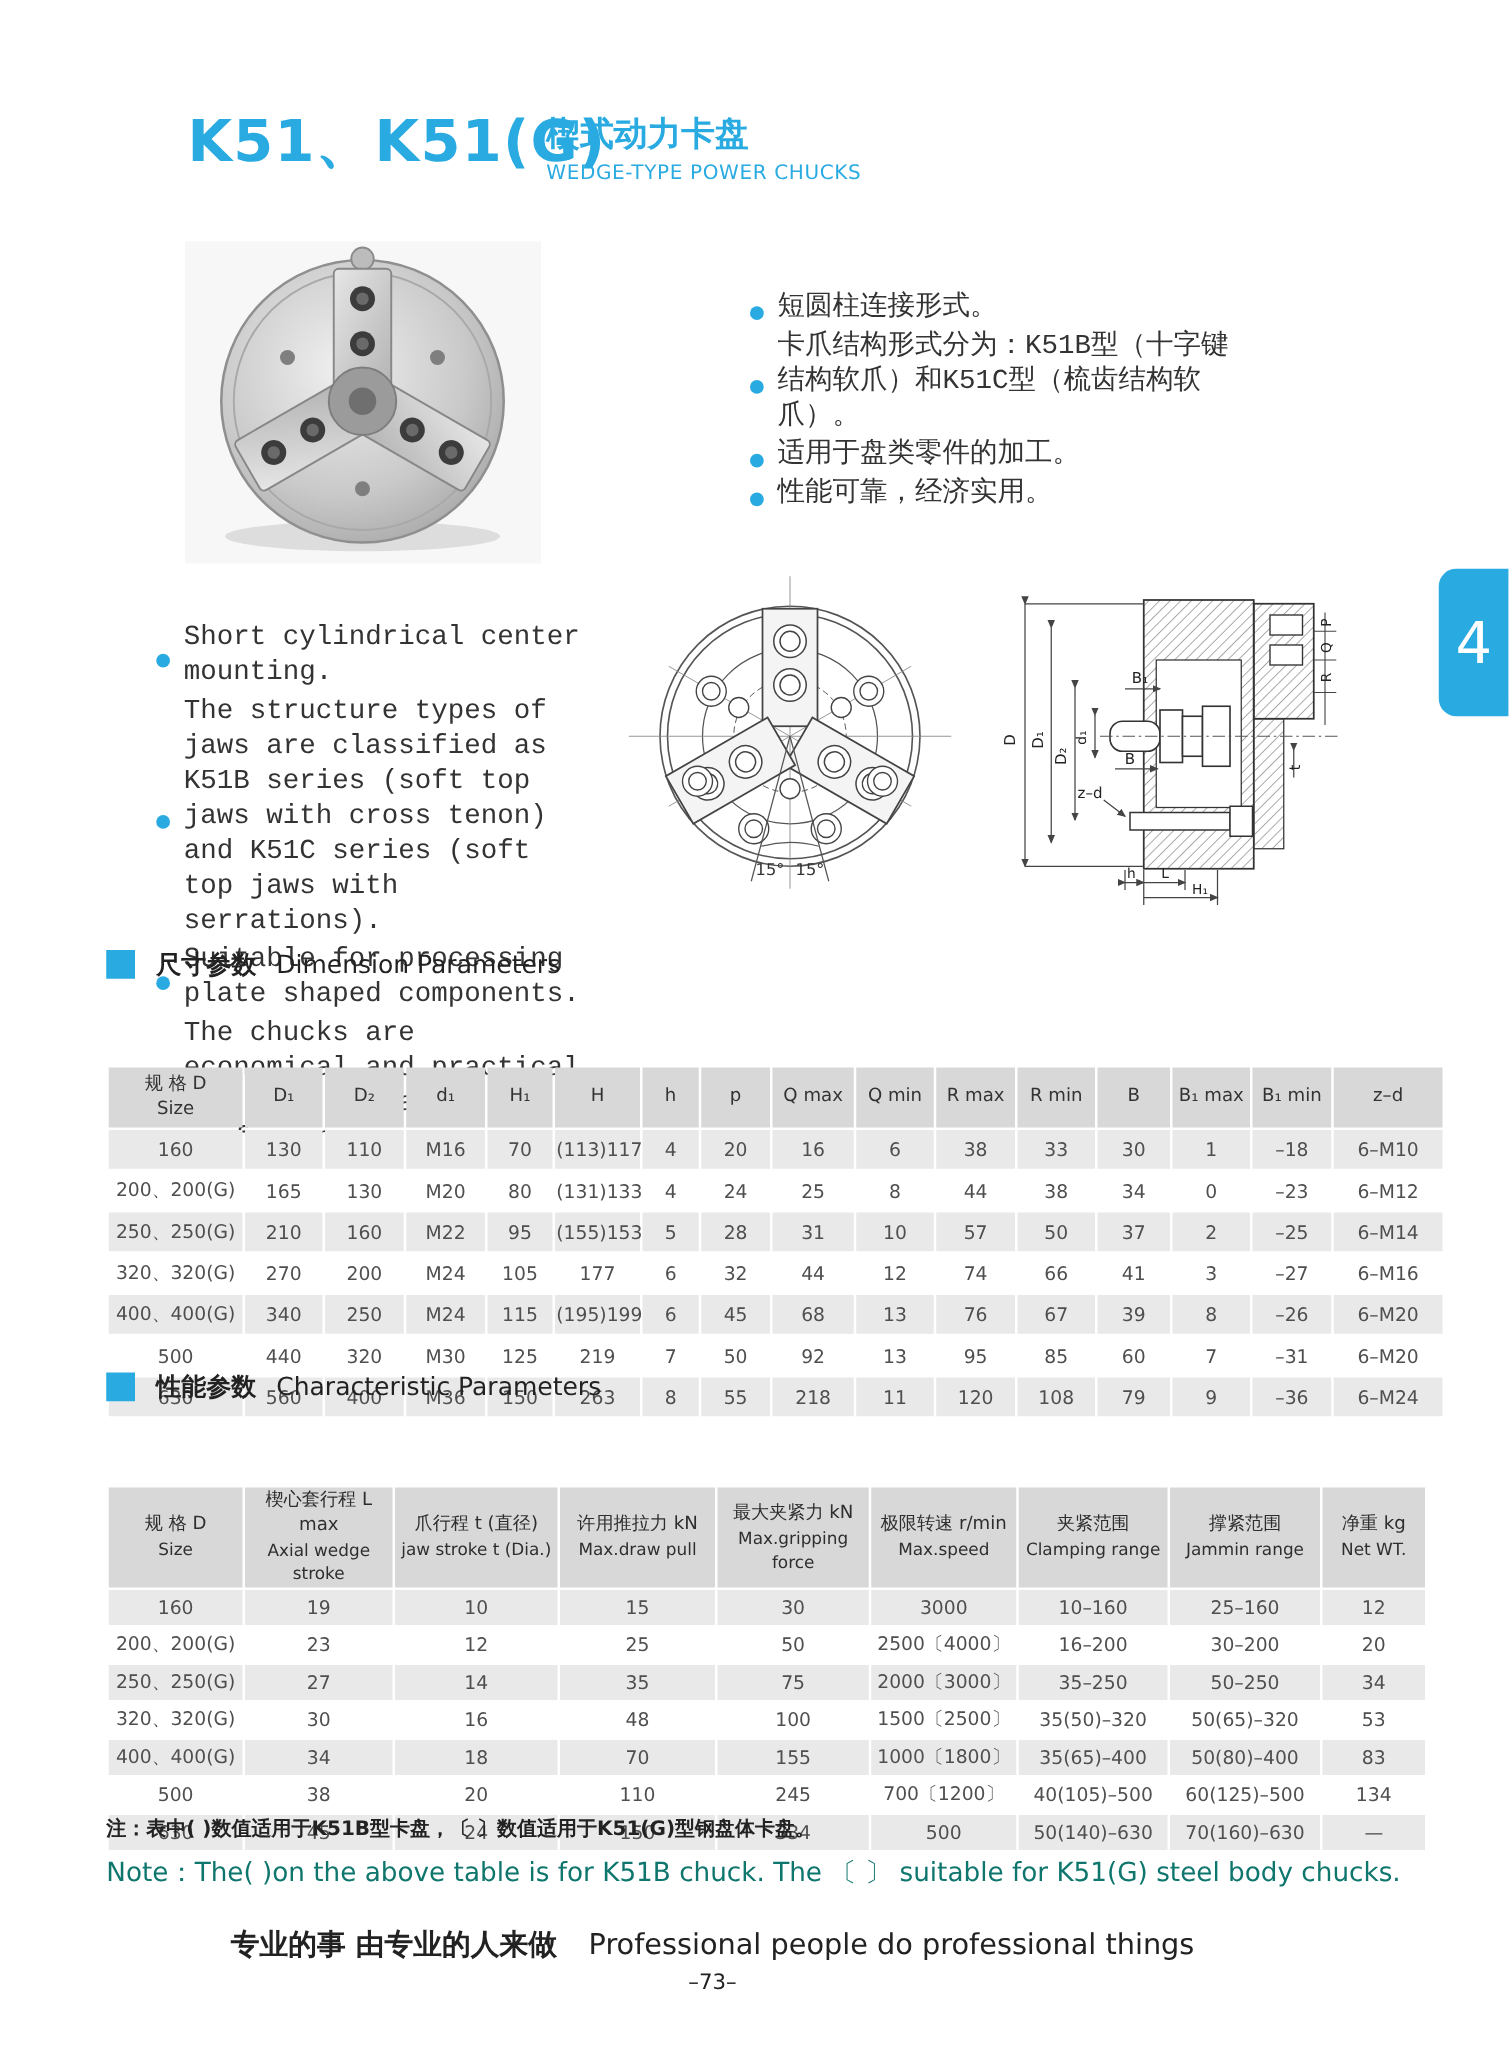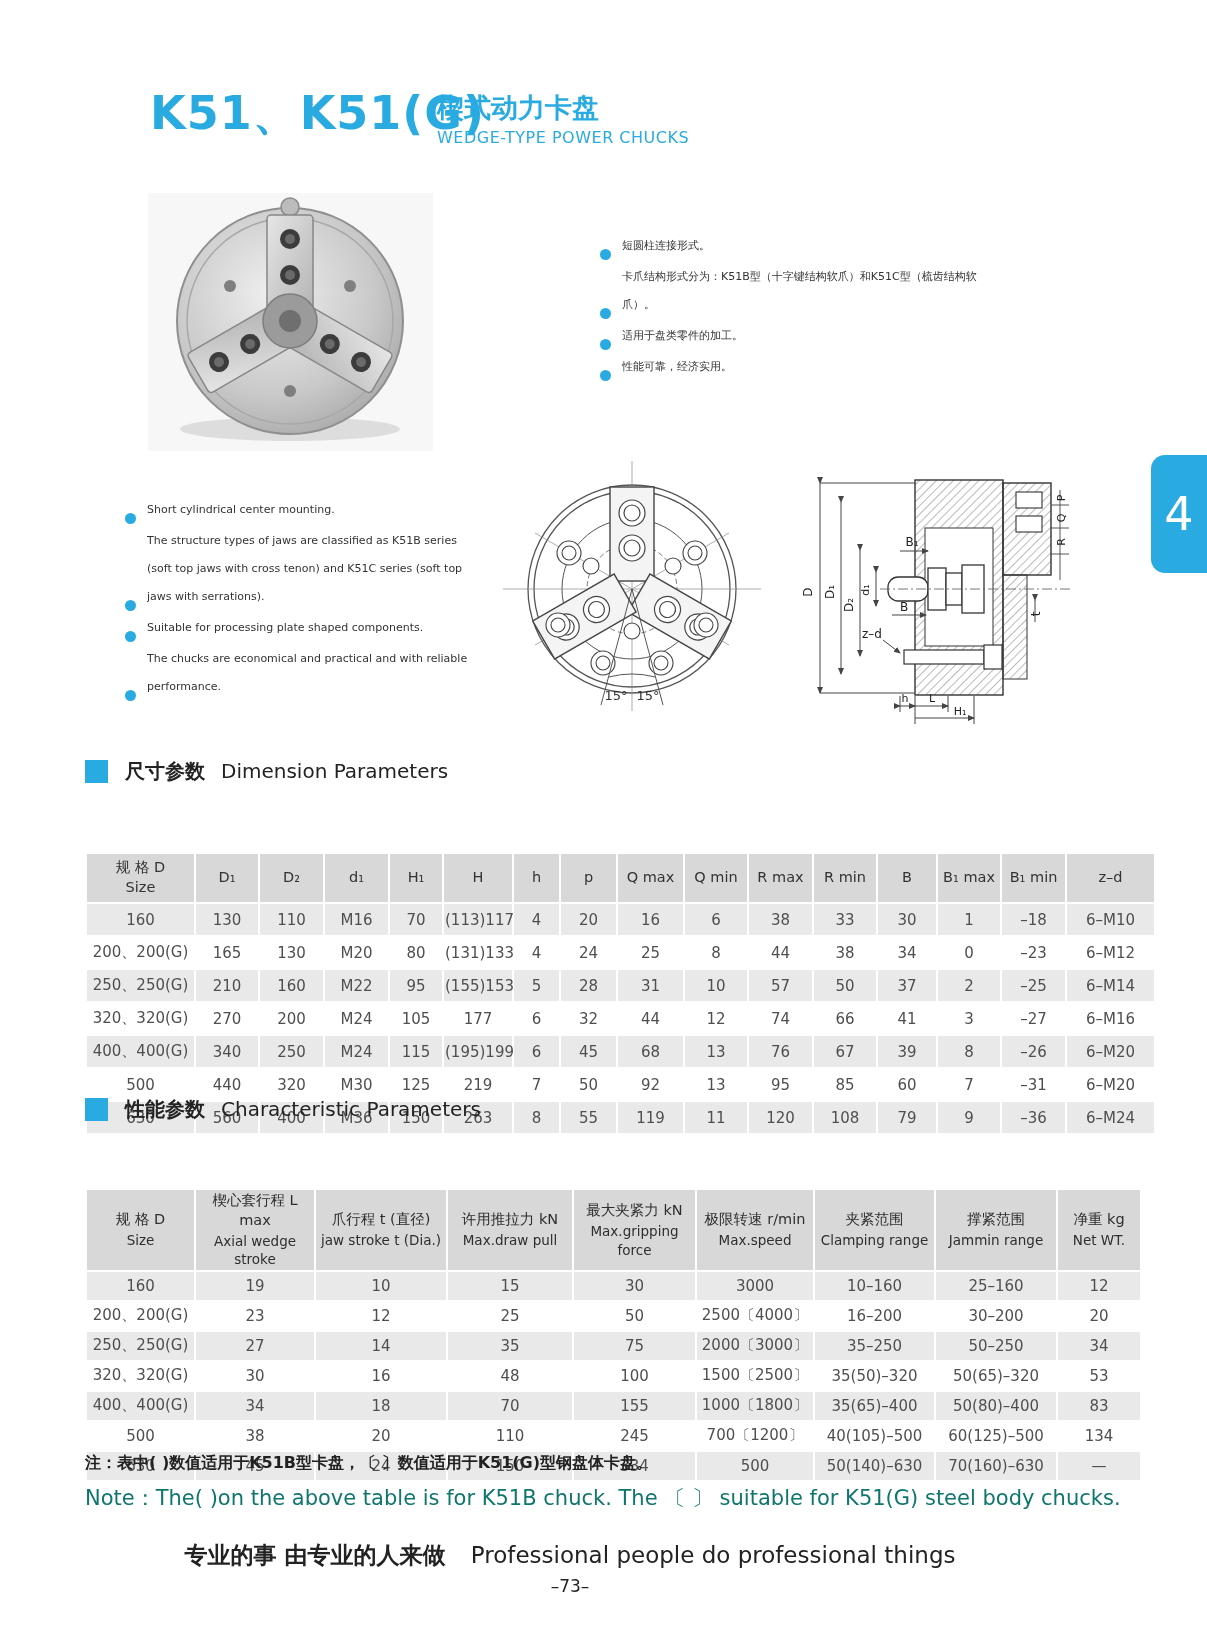--- a/index.html
+++ b/index.html
@@ -15,21 +15,21 @@
 
   
   .photo{position:absolute;left:148px;top:193px;width:285px;height:258px;}
   .front-diagram{position:absolute;left:495px;top:455px;width:270px;height:265px;}
   .side-diagram{position:absolute;left:788px;top:450px;width:290px;height:280px;}
 
   
   .bullets{position:absolute;}
   .bullets-cn{left:600px;top:232px;width:390px;}
   .bullets-en{left:125px;top:496px;width:352px;}
-  .bullet{display:flex;align-items:flex-end;margin-bottom:3px;font-size:11px;line-height:28px;color:#333;}
+  .bullet{display:flex;align-items:center;margin-bottom:3px;font-size:22px;line-height:28px;color:#333;font-family:Liberation Mono, monospace;}
   .dot{flex:0 0 11px;width:11px;height:11px;border-radius:50%;background:var(--accent);margin:9px 11px 0 0;}
   .btxt{flex:1;}
 
   
   .tab4{position:absolute;right:0;top:455px;width:56px;height:118px;background:var(--accent);
         border-radius:14px 0 0 14px;display:flex;align-items:center;justify-content:center;
         color:#fff;font-size:46px;font-weight:400;}
 
   
   .section-head{position:absolute;left:85px;display:flex;align-items:center;height:26px;}
@@ -471,21 +471,21 @@
         </tr>
         <tr>
           <td>630</td>
           <td>560</td>
           <td>400</td>
           <td>M36</td>
           <td>150</td>
           <td>263</td>
           <td>8</td>
           <td>55</td>
-          <td>119</td>
+          <td>218</td>
           <td>11</td>
           <td>120</td>
           <td>108</td>
           <td>79</td>
           <td>9</td>
           <td>–36</td>
           <td>6–M24</td>
         </tr>
       </tbody>
   </table>

